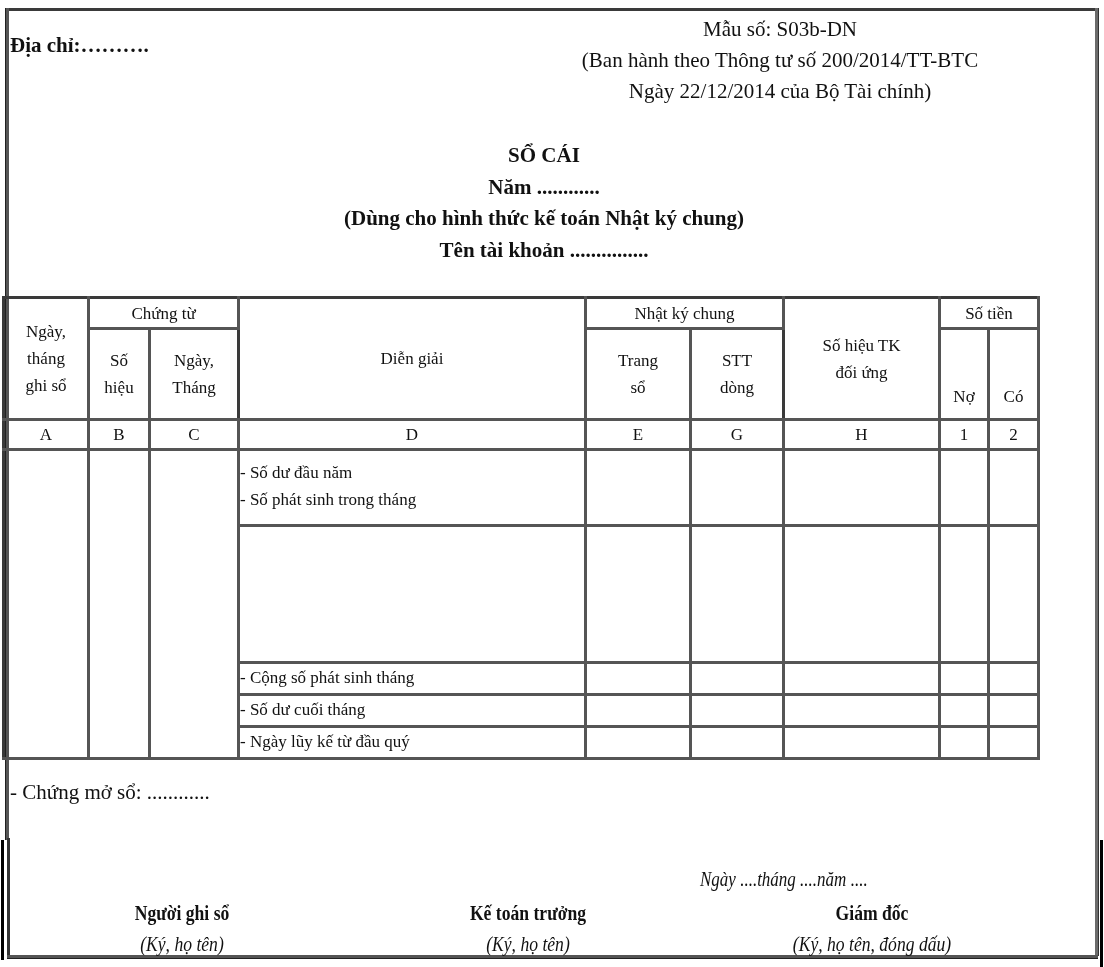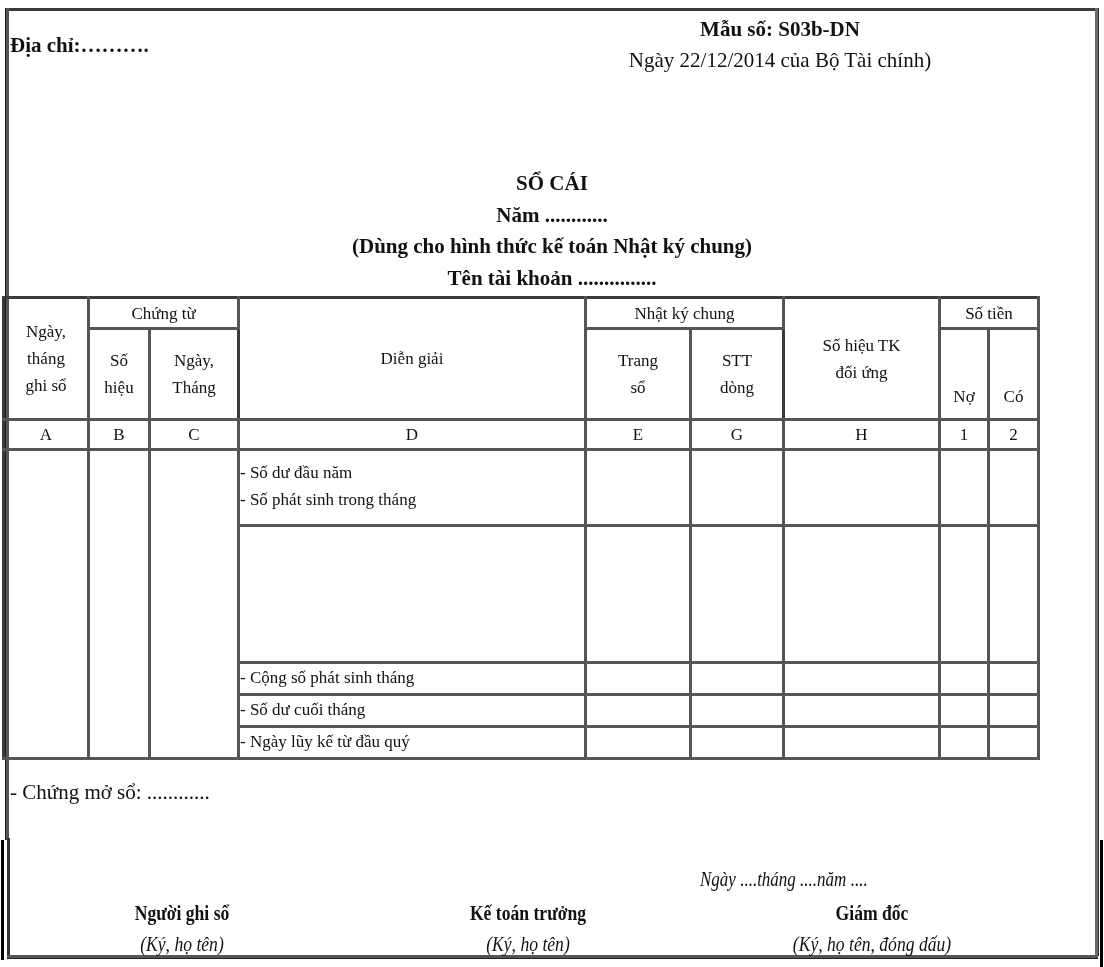--- a/index.html
+++ b/index.html
@@ -13,23 +13,23 @@
   .frame-left-line { left: 5px; top: 8px; width: 4px; height: 832px; background: #555; border-left: 1px solid #222; box-sizing: border-box; }
   .frame-right-line { left: 1095px; top: 8px; width: 4px; height: 948px; background: #6b6b6b; border-right: 1px solid #333; box-sizing: border-box; }
   
   .footer-left-line { left: 7px; top: 838px; width: 3px; height: 121px; background: #333; }
   .footer-bottom-line { left: 7px; top: 955px; width: 1091px; height: 3px; background: #555; border-bottom: 1px solid #222; }
   .stray-line { left: 1100px; top: 840px; width: 3px; height: 127px; background: #000; }
   .stray-line-left { left: 1px; top: 840px; width: 3px; height: 120px; background: #000; }
 
   .hdr-left { left: 10px; top: 30px; font-weight: bold; font-size: 21px; line-height: 31px; }
   .hdr-right { left: 520px; top: 14px; width: 520px; text-align: center; font-size: 21px; line-height: 31px; }
-  .hdr-right .b { font-weight: bold; }
-
-  .title-block { left: 200px; top: 140px; width: 704px; text-align: center; font-weight: bold; font-size: 21px; line-height: 31.5px; margin-top: 28px; }
+  .hdr-right .b { font-weight: normal; }
+
+  .title-block { left: 192px; top: 140px; width: 704px; text-align: center; font-weight: bold; font-size: 21px; line-height: 31.5px; }
 
   table.ledger {
     position: absolute; left: 2px; top: 296px; width: 1035px;
     border-collapse: collapse; table-layout: fixed;
     font-size: 17px; line-height: 27px;
   }
   table.ledger td {
     border: 3px solid #555;
     border-top-color: #3a3a3a; border-left-color: #3a3a3a;
     text-align: center; vertical-align: middle; padding: 0; overflow: hidden;
@@ -61,20 +61,21 @@
 <div class="abs footer-bottom-line"></div>
 <div class="abs stray-line"></div>
 <div class="abs stray-line-left"></div>
 
 <div class="abs hdr-left">
   <div>Địa chỉ:……….</div>
 </div>
 
 <div class="abs hdr-right">
   <div class="b">Mẫu số: S03b-DN</div>
+  <div>(Ban hành theo Thông tư số 200/2014/TT-BTC</div>
   <div>Ngày 22/12/2014 của Bộ Tài chính)</div>
 </div>
 
 <div class="abs title-block">
   <div>SỔ CÁI</div>
   <div>Năm ............</div>
   <div>(Dùng cho hình thức kế toán Nhật ký chung)</div>
   <div>Tên tài khoản ...............</div>
 </div>
 

